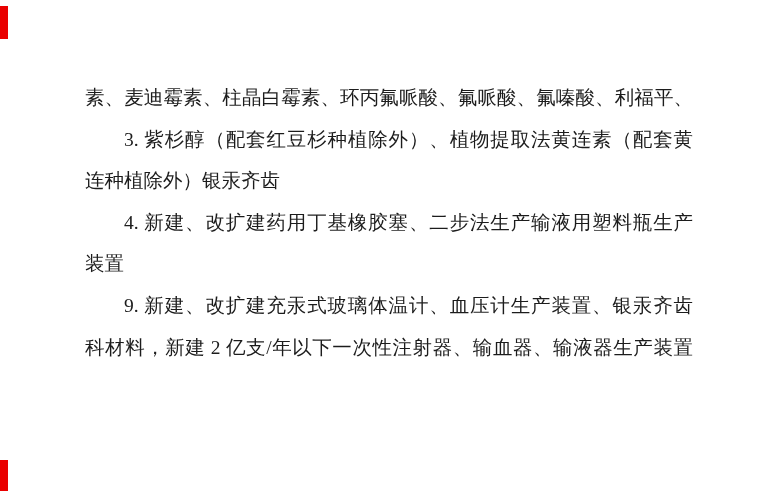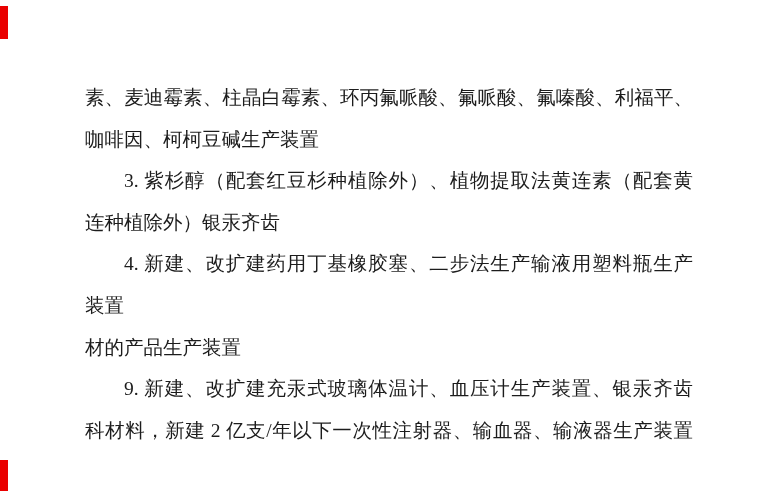--- a/index.html
+++ b/index.html
@@ -49,22 +49,20 @@
   }
 </style>
 </head>
 <body>
 
 <div class="page">
   <div class="red-mark top"></div>
   <div class="red-mark bottom"></div>
   <div class="text-block" id="lines">
       <div class="line justify">素、麦迪霉素、柱晶白霉素、环丙氟哌酸、氟哌酸、氟嗪酸、利福平、</div>
-      <div class="line">咖啡因、柯柯豆碱生产装置</div>
       <div class="line justify indent">3. 紫杉醇（配套红豆杉种植除外）、植物提取法黄连素（配套黄</div>
       <div class="line">连种植除外）银汞齐齿</div>
       <div class="line justify indent">4. 新建、改扩建药用丁基橡胶塞、二步法生产输液用塑料瓶生产</div>
       <div class="line">装置</div>
-      <div class="line">材的产品生产装置</div>
       <div class="line justify indent">9. 新建、改扩建充汞式玻璃体温计、血压计生产装置、银汞齐齿</div>
       <div class="line justify">科材料，新建 2 亿支/年以下一次性注射器、输血器、输液器生产装置</div>
     </div>
 </div>
 
 </body></html>

